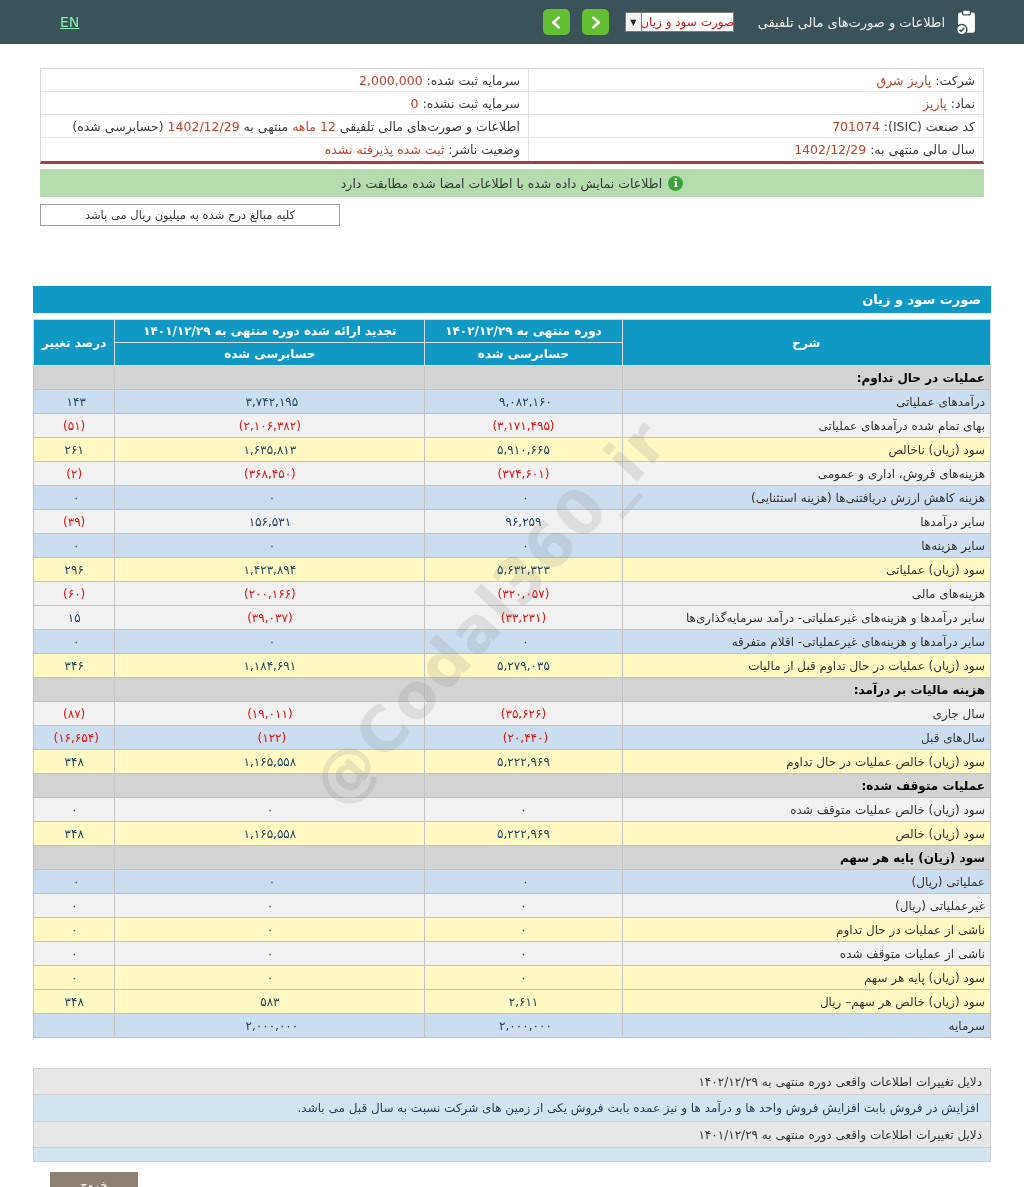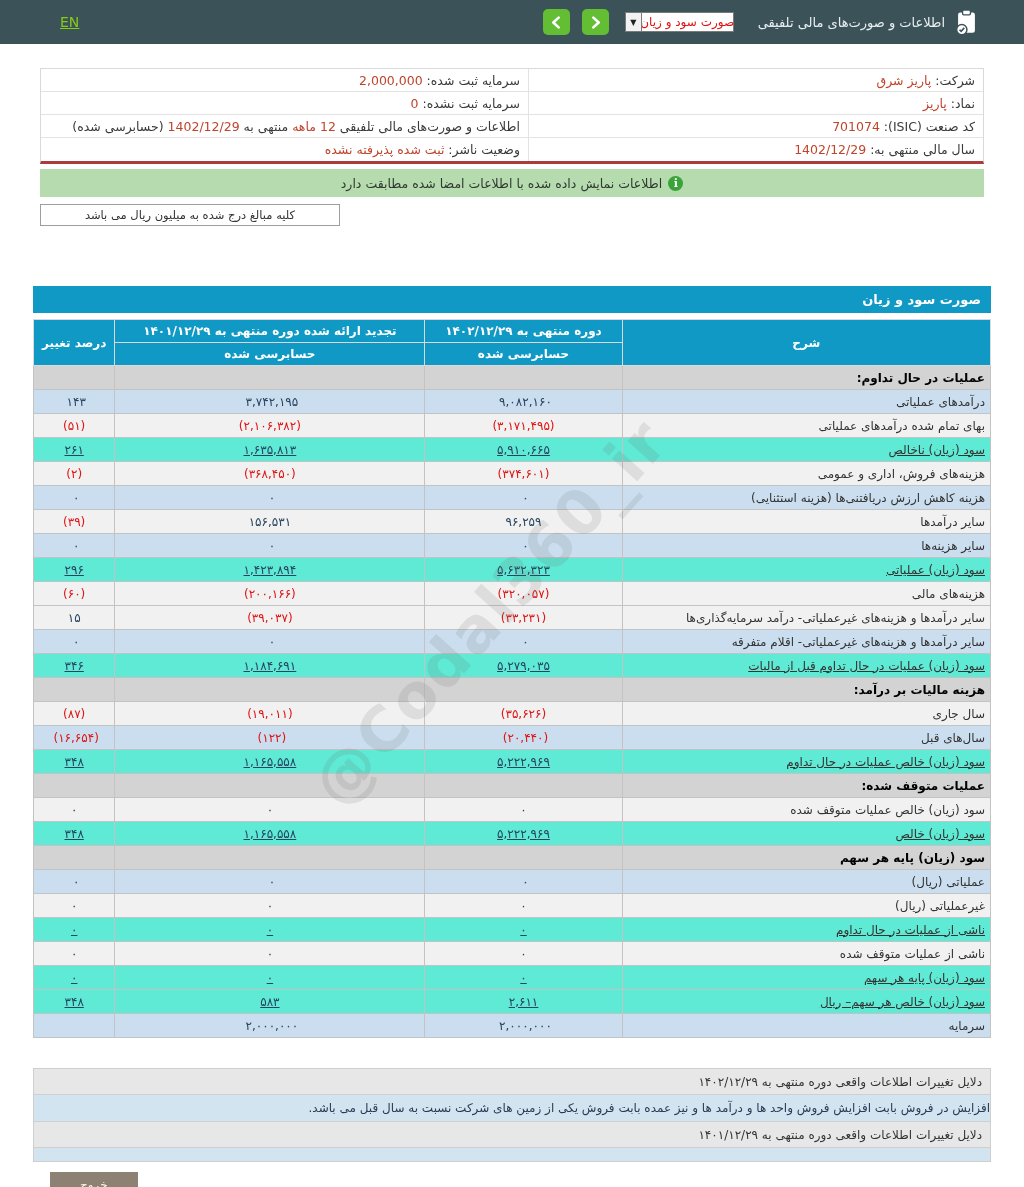--- a/index.html
+++ b/index.html
@@ -12,21 +12,21 @@
   .topbar-title { color:#E9EFF1; font-size:13px; margin-left:16px; white-space:nowrap; }
   .dd { display:flex; align-items:center; height:20px; direction:rtl; }
   .dd-value { background:#fff; border:1px solid #7a7a7a; border-left:none; height:20px;
     width:92px; display:flex; align-items:center; justify-content:center;
     color:#e01212; font-size:12px; white-space:nowrap; padding:0 6px; }
   .dd-arrow { width:17px; height:20px; background:#f2f2f2; border:1px solid #7a7a7a;
     font-size:8px; color:#222; display:flex; align-items:center; justify-content:center; }
   .nav-btn { width:27px; height:26px; background:#63BE33; border:none; border-radius:5px;
     display:flex; align-items:center; justify-content:center; cursor:pointer; margin-right:4px; }
   .nav-btn:first-of-type { margin-right:8px; }
-  .en-link { margin-right:auto; color:#84cc16; font-size:14px; text-decoration:underline; cursor:pointer; }
+  .en-link { margin-right:auto; color:#86efac; font-size:14px; text-decoration:underline; cursor:pointer; }
   
   .info { margin:24px 40px 0 40px; border:1px solid #d9d9d9; border-bottom:3px solid #AA3C3C;
     display:grid; grid-template-columns:1fr 1.07fr; direction:rtl; background:#fff; }
   .info-col { display:flex; flex-direction:column; }
   .info-col-right { border-left:1px solid #e3e3e3; }
   .info-row { min-height:23px; border-bottom:1px solid #e3e3e3; padding:3px 8px;
     font-size:12.5px; display:flex; align-items:center; flex-wrap:wrap; white-space:pre-wrap; }
   .info-row:last-child { border-bottom:none; }
   .info-label { color:#3a3a3a; }
   .info-value { color:#C0442C; }
@@ -48,29 +48,29 @@
   thead th { background:#1199C5; color:#fff; font-size:12px; font-weight:bold;
     border:1px solid #d9d9d9; height:23px; padding:1px 4px; }
   tbody td { border:1px solid #c3c3c3; height:24px; padding:2px 5px; font-size:12px; }
   td.lbl { text-align:right; color:#333; }
   td.val { text-align:center; color:#26435F; direction:ltr; }
   td.val.red { color:#E01212; }
   tr.sec td { background:#D3D3D3; }
   td.sec-lbl { font-weight:bold; color:#000000; }
   tr.row-white td { background:#F1F1F1;margin-left:31px; }
   tr.row-blue td { background:#CBDEEF;padding-left:9px; }
-  tr.row-yellow td { background:#5eead4;text-decoration:underline; }
+  tr.row-yellow td { background:#fef9c3; }
   .watermark { position:absolute; top:290px; left:210px; transform:rotate(-48deg);
     transform-origin:center; font-size:62px; font-weight:bold; color:rgba(110,110,110,0.15);
     direction:ltr; pointer-events:none; white-space:nowrap; letter-spacing:2px; }
   
   .notes { margin:30px 33px 0 33px; border:1px solid #cfcfcf; }
   .note-header { background:#E7E7E7; min-height:26px; padding:4px 8px; font-size:12px;
     color:#333; border-bottom:1px solid #cfcfcf; display:flex; align-items:center; }
-  .note-body { background:#D3E4F1; min-height:27px; padding:4px 0; font-size:12px;
+  .note-body { background:#D3E4F1; min-height:27px; padding:4px 11px; font-size:12px;
     color:#2b3a55; border-bottom:1px solid #cfcfcf; display:flex; align-items:center; }
   .note-body.note-empty { min-height:13px; padding:0; }
   .notes > div:last-child { border-bottom:none; }
   
   .exit-wrap { margin:10px 0 0 0; direction:ltr; padding-left:50px; }
   .exit-btn { background:#8D8174; color:#F7F3EC; border:none; padding:6px 30px;
     font-size:12px; cursor:pointer; font-family:inherit; }
 </style>
 </head>
 <body>

